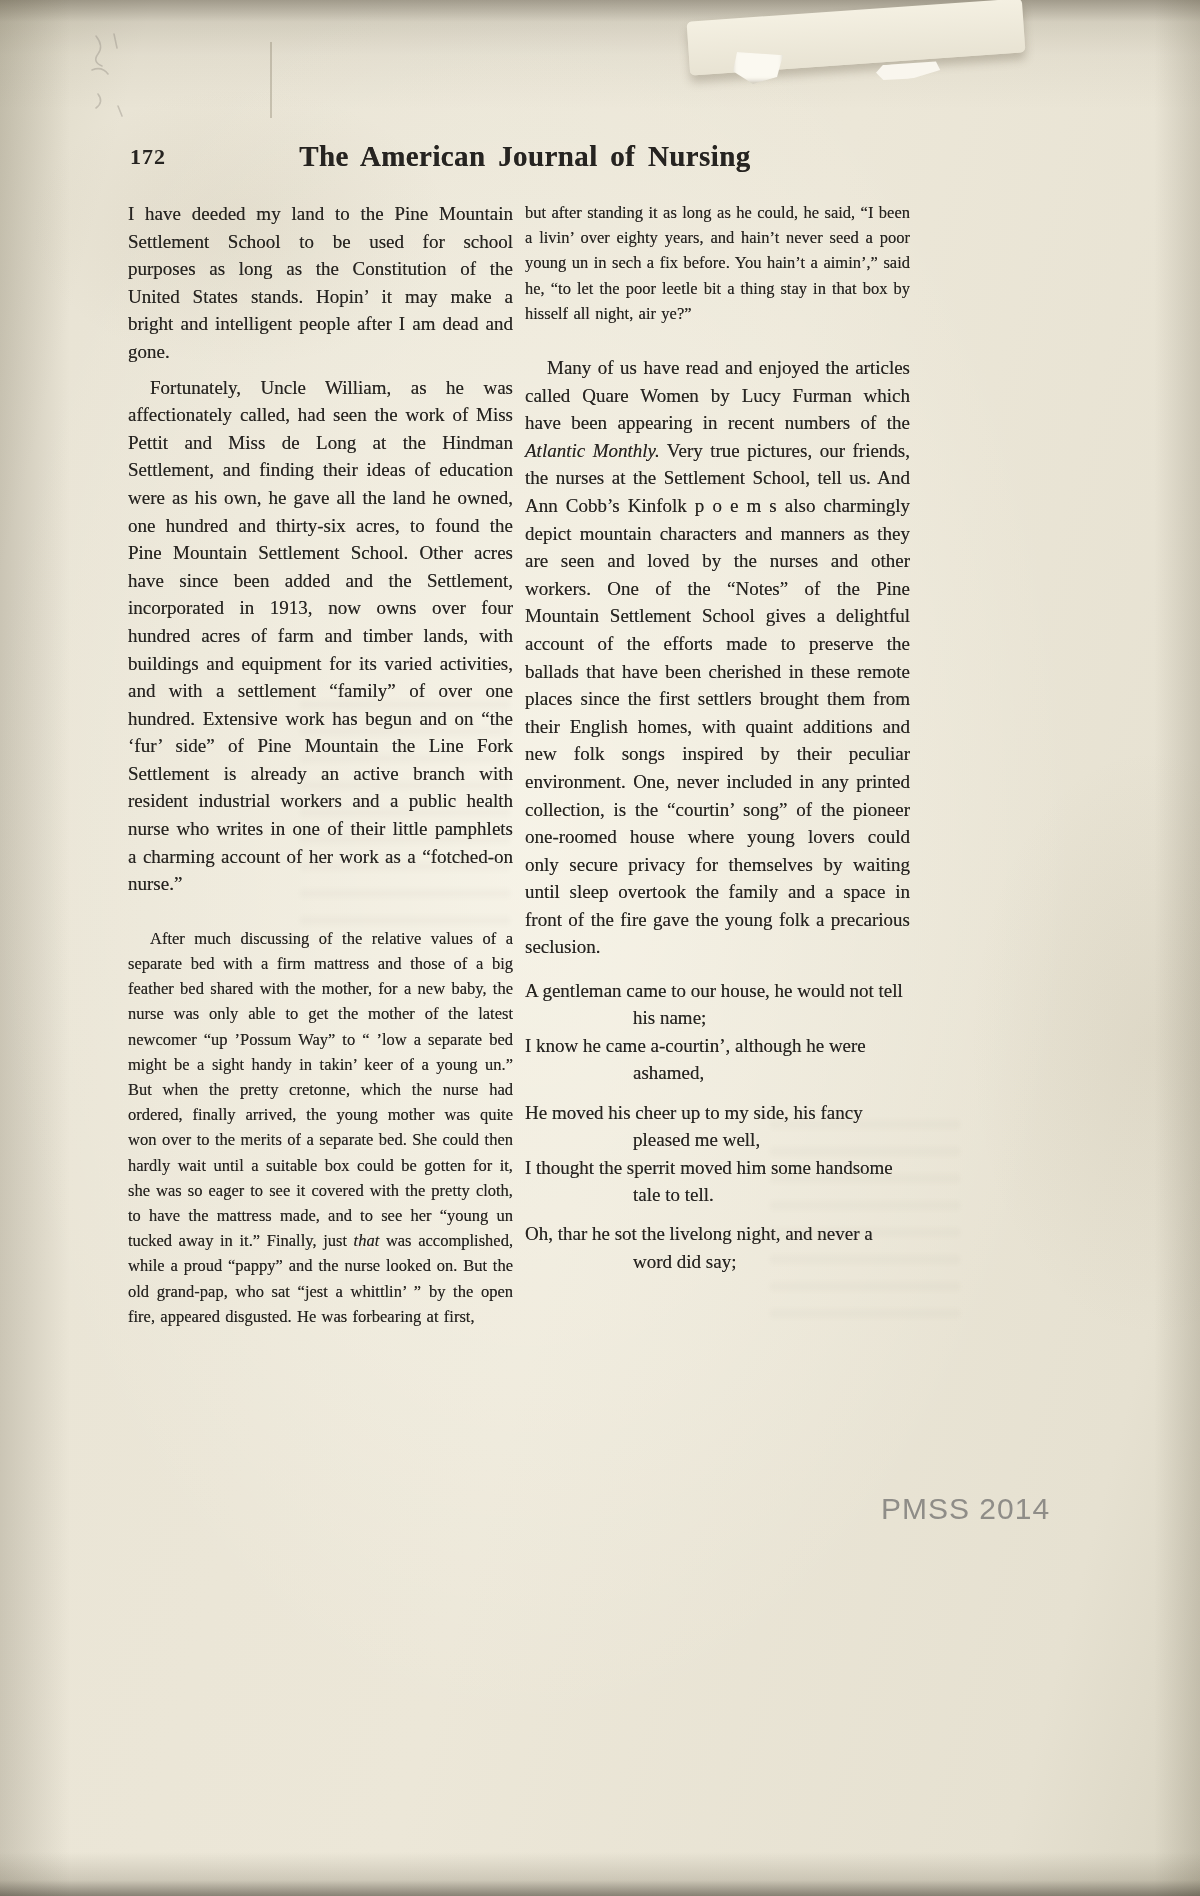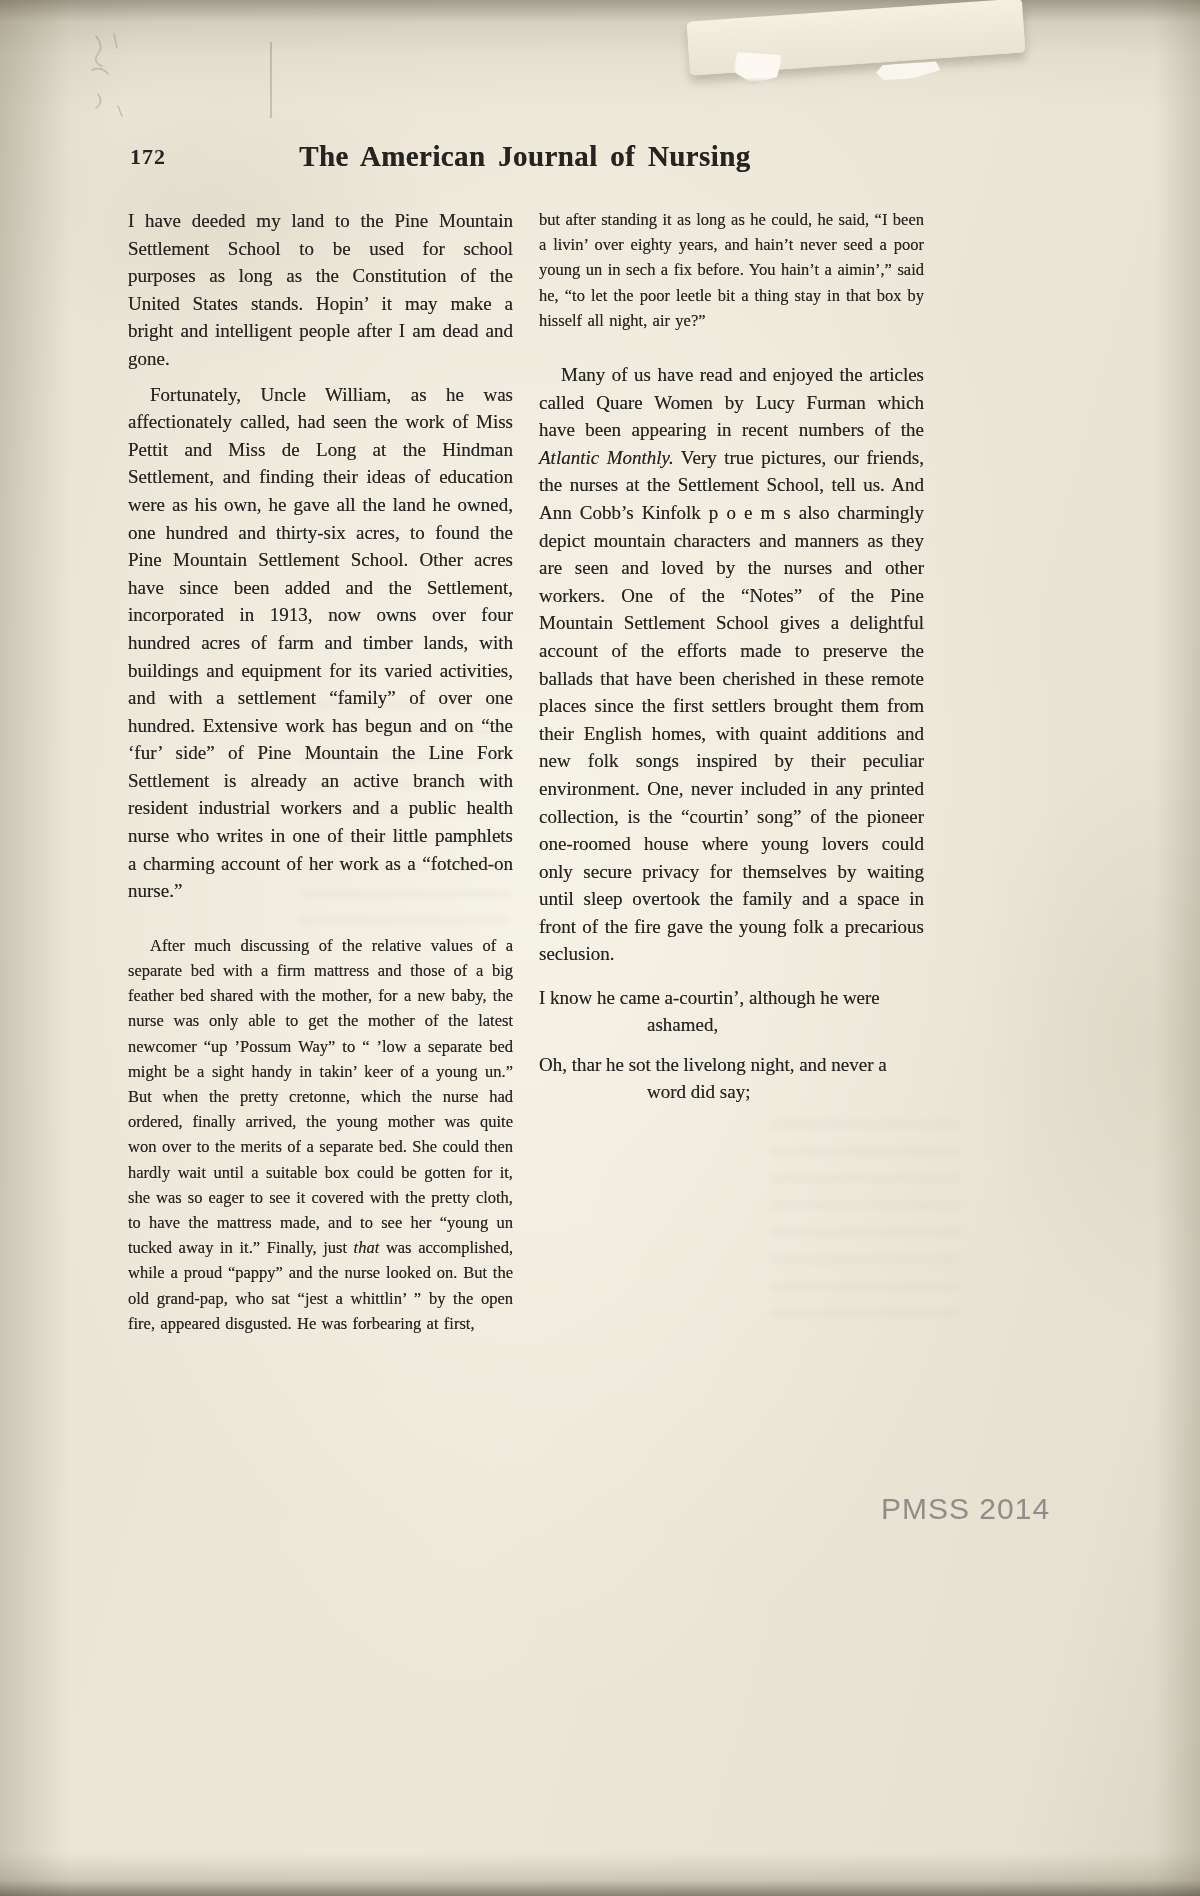--- a/index.html
+++ b/index.html
@@ -73,22 +73,22 @@
   .page-num {
     position:absolute; left:2px; top:4px;
     font-size:22px; font-weight:700; letter-spacing:1px;
   }
   .journal-title {
     text-align:center; font-size:29px; font-weight:700;
     letter-spacing:0.4px; word-spacing:5px;
     text-shadow:0 0 0.6px rgba(38,32,26,0.7);
   }
   .columns {
-    position:absolute; top:207px; left:128px; width:796px;
-    display:flex; gap:26px;
+    position:absolute; top:200px; left:128px; width:796px;
+    display:flex; gap:12px;
   }
   .col { width:385px; }
   p, .vline { text-shadow:0 0 0.5px rgba(40,35,30,0.6); }
   .body-text {
     font-size:19px; line-height:27.6px;
     text-align:justify; word-spacing:1.6px;
   }
   .small-text {
     font-size:16.5px; line-height:25.2px;
     text-align:justify; word-spacing:1.2px;
@@ -141,21 +141,26 @@
       <p class="body-text indent gap-sm">Fortunately, Uncle William, as he was affectionately called, had seen the work of Miss Pettit and Miss de Long at the Hindman Settlement, and finding their ideas of education were as his own, he gave all the land he owned, one hundred and thirty-six acres, to found the Pine Mountain Settlement School.  Other acres have since been added and the Settlement, incorporated in 1913, now owns over four hundred acres of farm and timber lands, with buildings and equipment for its varied activities, and with a settlement “family” of over one hundred.  Extensive work has begun and on “the ‘fur’ side” of Pine Mountain the Line Fork Settlement is already an active branch with resident industrial workers and a public health nurse who writes in one of their little pamphlets a charming account of her work as a “fotched-on nurse.”</p>
       <p class="small-text indent gap-md"><span>After much discussing of the relative values of a separate bed with a firm mattress and those of a big feather bed shared with the mother, for a new baby, the nurse was only able to get the mother of the latest newcomer “up ’Possum Way” to “ ’low a separate bed might be a sight handy in takin’ keer of a young un.”  But when the pretty cretonne, which the nurse had ordered, finally arrived, the young mother was quite won over to the merits of a separate bed.  She could then hardly wait until a suitable box could be gotten for it, she was so eager to see it covered with the pretty cloth, to have the mattress made, and to see her “young un tucked away in it.”  Finally, just </span><i>that</i><span> was accomplished, while a proud “pappy” and the nurse looked on.  But the old grand-pap, who sat “jest a whittlin’ ” by the open fire, appeared disgusted.  He was forbearing at first,</span></p>
     </div>
 
     <div class="col">
       <p class="small-text">but after standing it as long as he could, he said, “I been a livin’ over eighty years, and hain’t never seed a poor young un in sech a fix before.  You hain’t a aimin’,” said he, “to let the poor leetle bit a thing stay in that box by hisself all night, air ye?”</p>
       <p class="body-text indent gap-md"><span>Many of us have read and enjoyed the articles called Quare Women by Lucy Furman which have been appearing in recent numbers of the </span><i>Atlantic Monthly.</i><span>  Very true pictures, our friends, the nurses at the Settlement School, tell us.  And Ann Cobb’s Kinfolk p o e m s also charmingly depict mountain characters and manners as they are seen and loved by the nurses and other workers.  One of the “Notes” of the Pine Mountain Settlement School gives a delightful account of the efforts made to preserve the ballads that have been cherished in these remote places since the first settlers brought them from their English homes, with quaint additions and new folk songs inspired by their peculiar environment.  One, never included in any printed collection, is the “courtin’ song” of the pioneer one-roomed house where young lovers could only secure privacy for themselves by waiting until sleep overtook the family and a space in front of the fire gave the young folk a precarious seclusion.</span></p>
 
       <div class="verse">
         <div class="stanza">
+          <div class="vline">A gentleman came to our house, he would not tell his name;</div>
           <div class="vline">I know he came a-courtin’, although he were ashamed,</div>
+        </div>
+        <div class="stanza">
+          <div class="vline">He moved his cheer up to my side, his fancy pleased me well,</div>
+          <div class="vline">I thought the sperrit moved him some handsome tale to tell.</div>
         </div>
         <div class="stanza">
           <div class="vline">Oh, thar he sot the livelong night, and never a word did say;</div>
         </div>
       </div>
 
     </div>
 
   </div>
 

